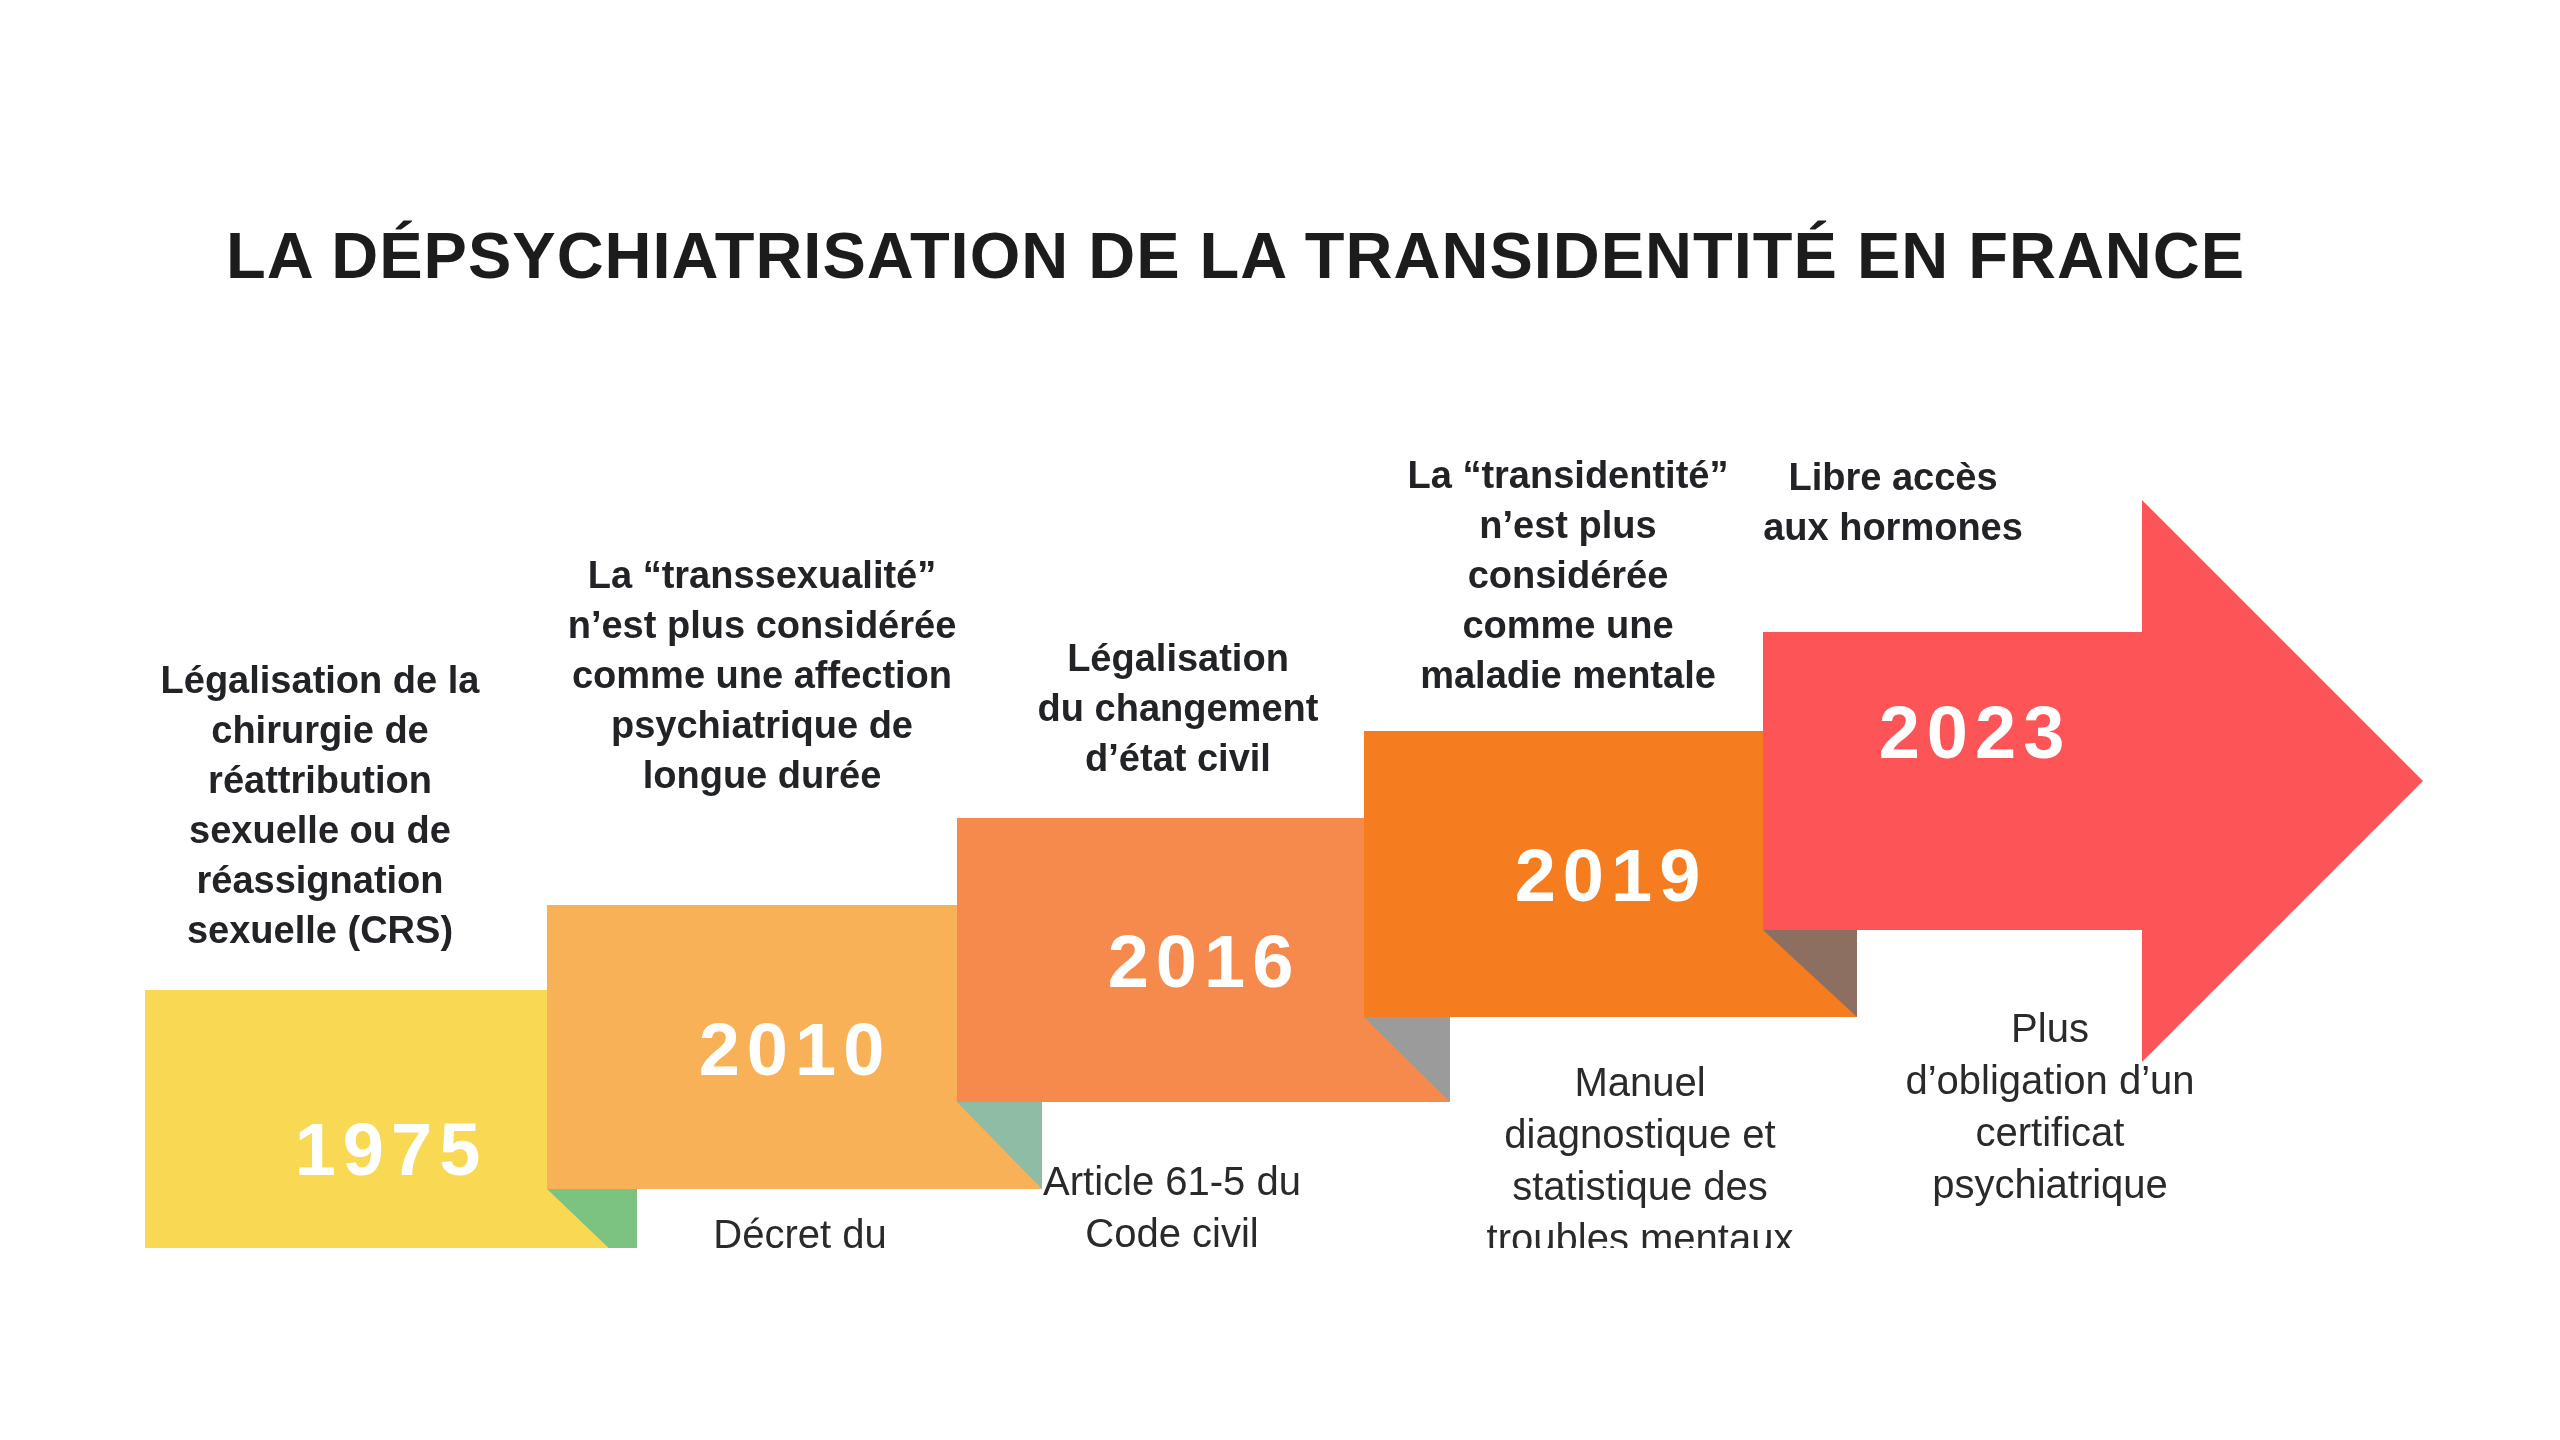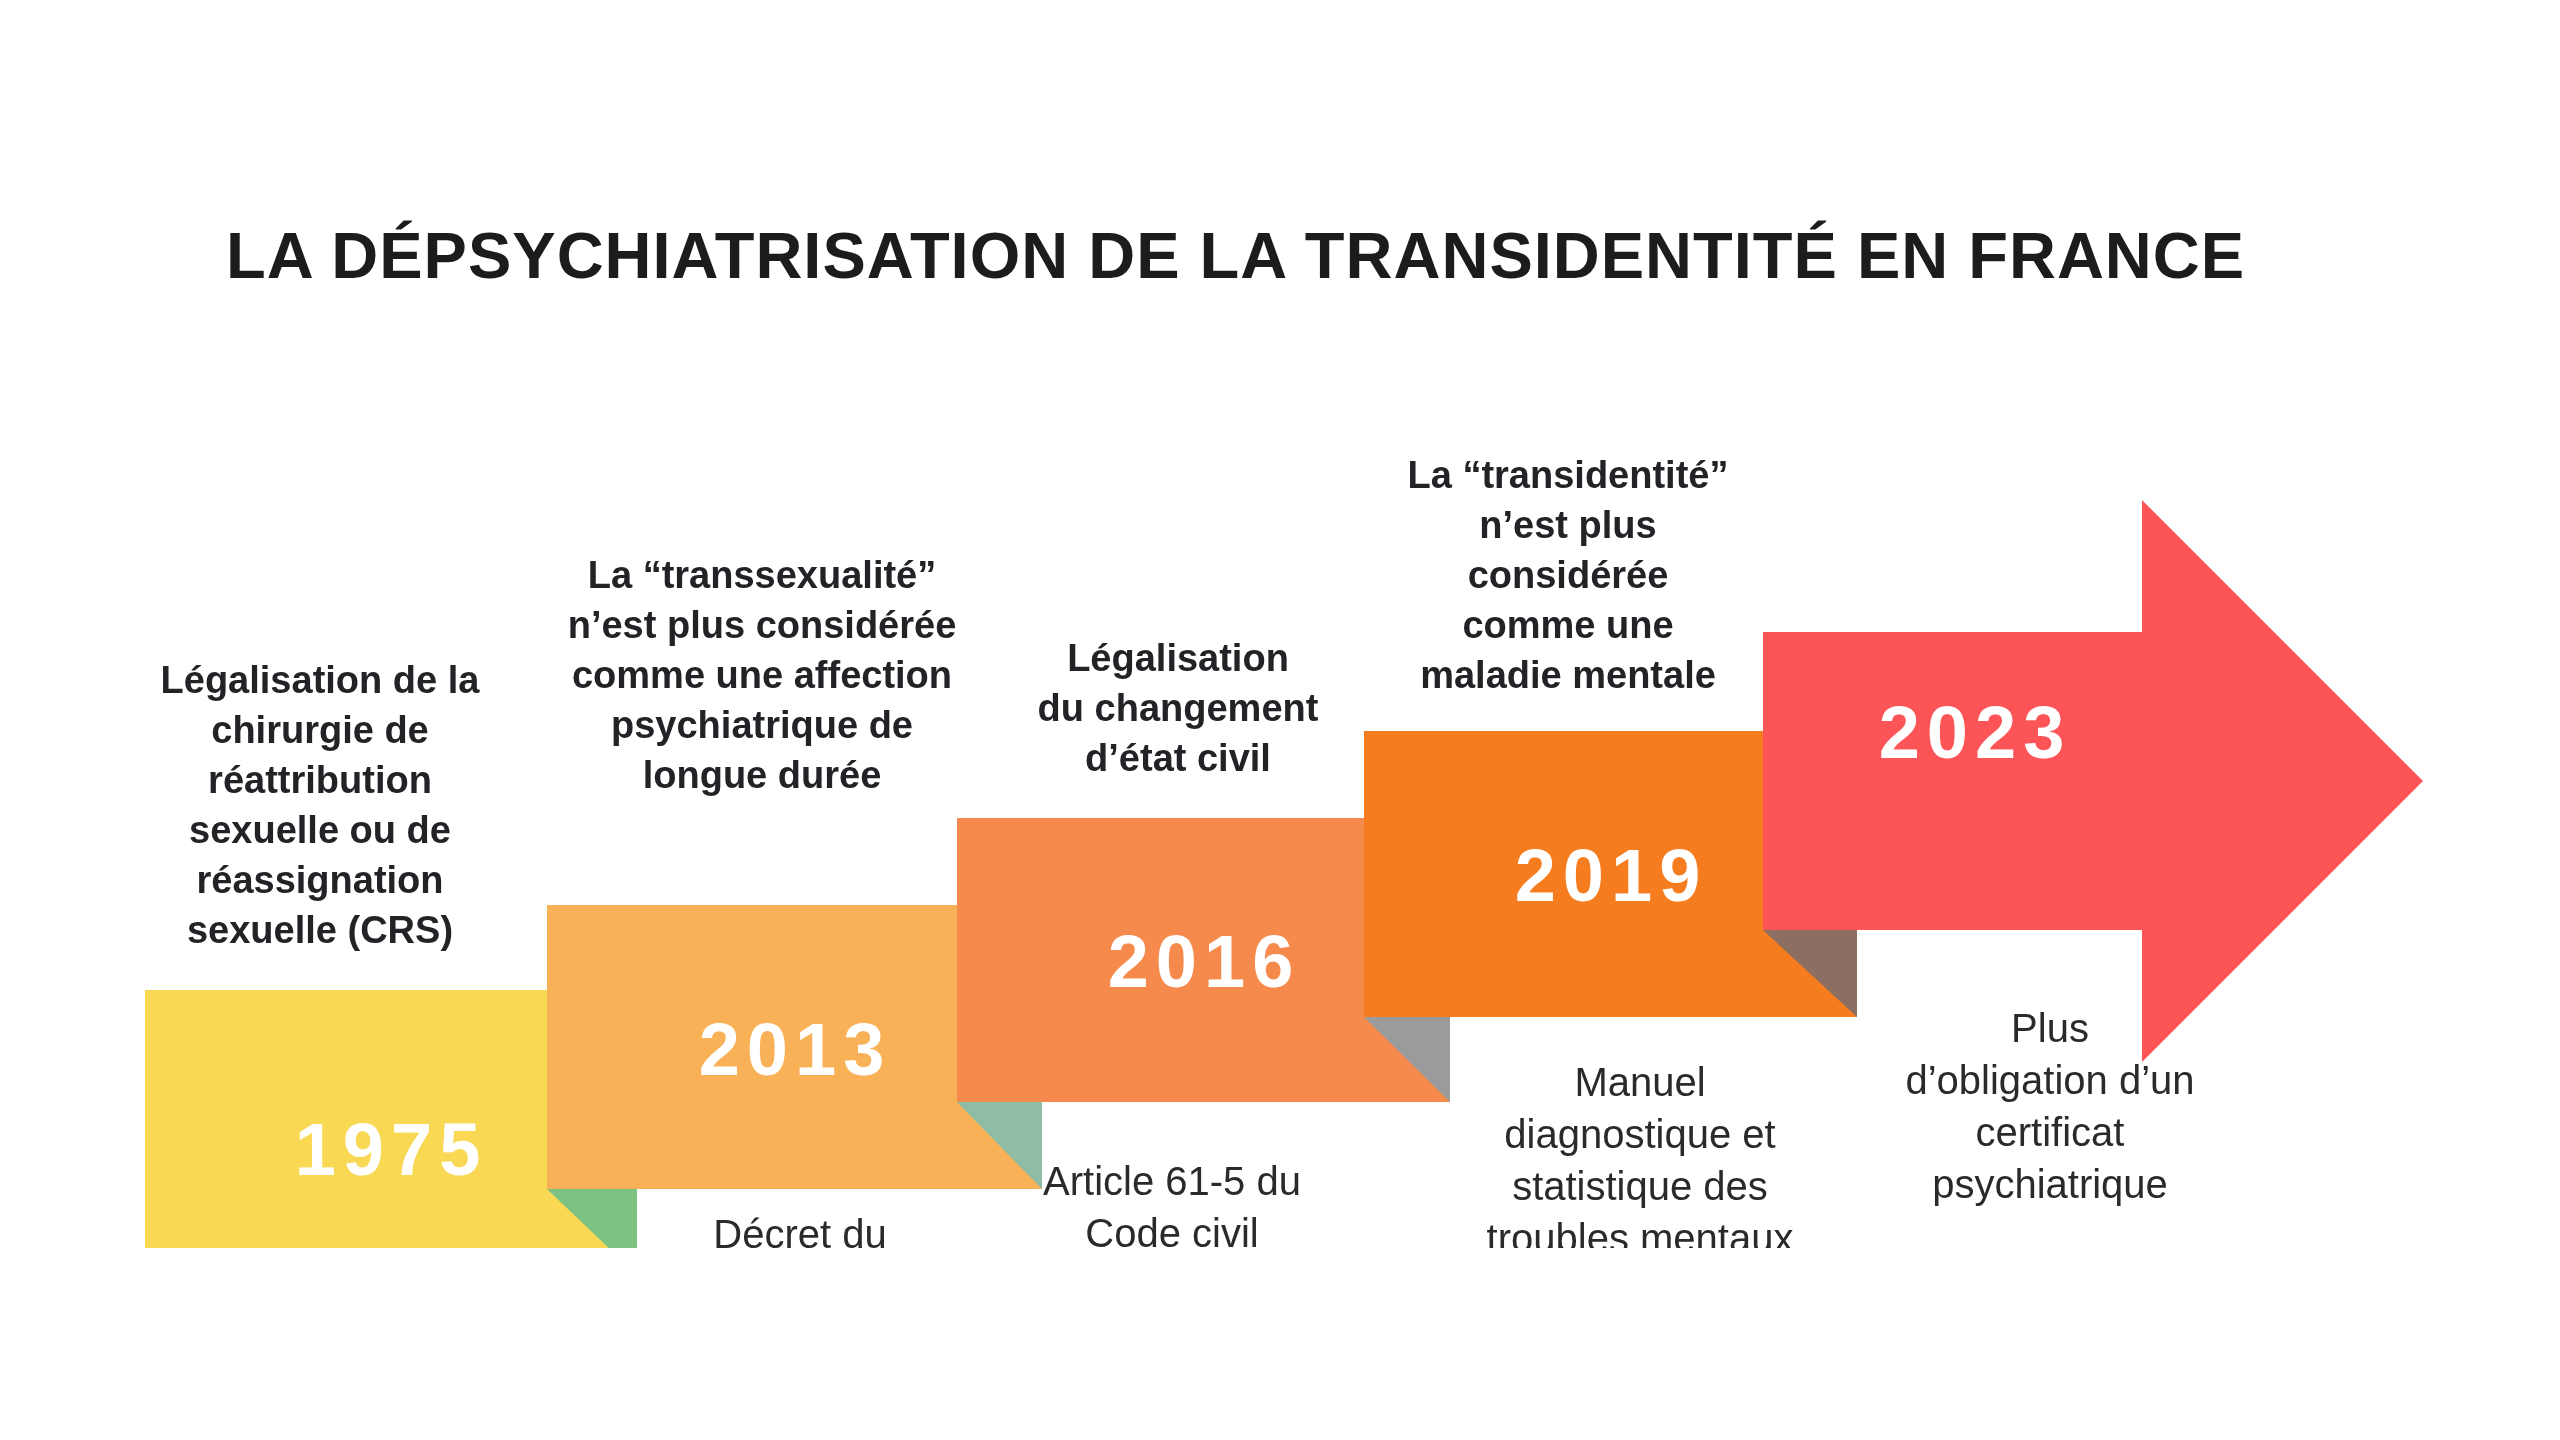--- a/index.html
+++ b/index.html
@@ -72,33 +72,35 @@
 psychiatrique de
 longue durée</div>
   <div class="lbl bold" style="left:1178px;top:633px;">Légalisation
 du changement
 d’état civil</div>
   <div class="lbl bold" style="left:1568px;top:450px;">La “transidentité”
 n’est plus
 considérée
 comme une
 maladie mentale</div>
+  <div class="lbl bold" style="left:1893px;top:452px;">Libre accès
+aux hormones</div>
 
   <div class="lbl reg" style="left:800px;top:1208px;">Décret du
 8 février</div>
   <div class="lbl reg" style="left:1172px;top:1155px;">Article 61-5 du
 Code civil</div>
   <div class="lbl reg" style="left:1640px;top:1056px;">Manuel
 diagnostique et
 statistique des
 troubles mentaux</div>
   <div class="lbl reg" style="left:2050px;top:1002px;">Plus
 d’obligation d’un
 certificat
 psychiatrique</div>
 
   <div class="year" style="left:391px;top:1113px;">1975</div>
-  <div class="year" style="left:795px;top:1013px;">2013</div>
+  <div class="year" style="left:795px;top:1013px;">2010</div>
   <div class="year" style="left:1204px;top:925px;">2016</div>
   <div class="year" style="left:1611px;top:839px;">2019</div>
   <div class="year" style="left:1975px;top:696px;">2023</div>
 
 </div>
 
 </body></html>

